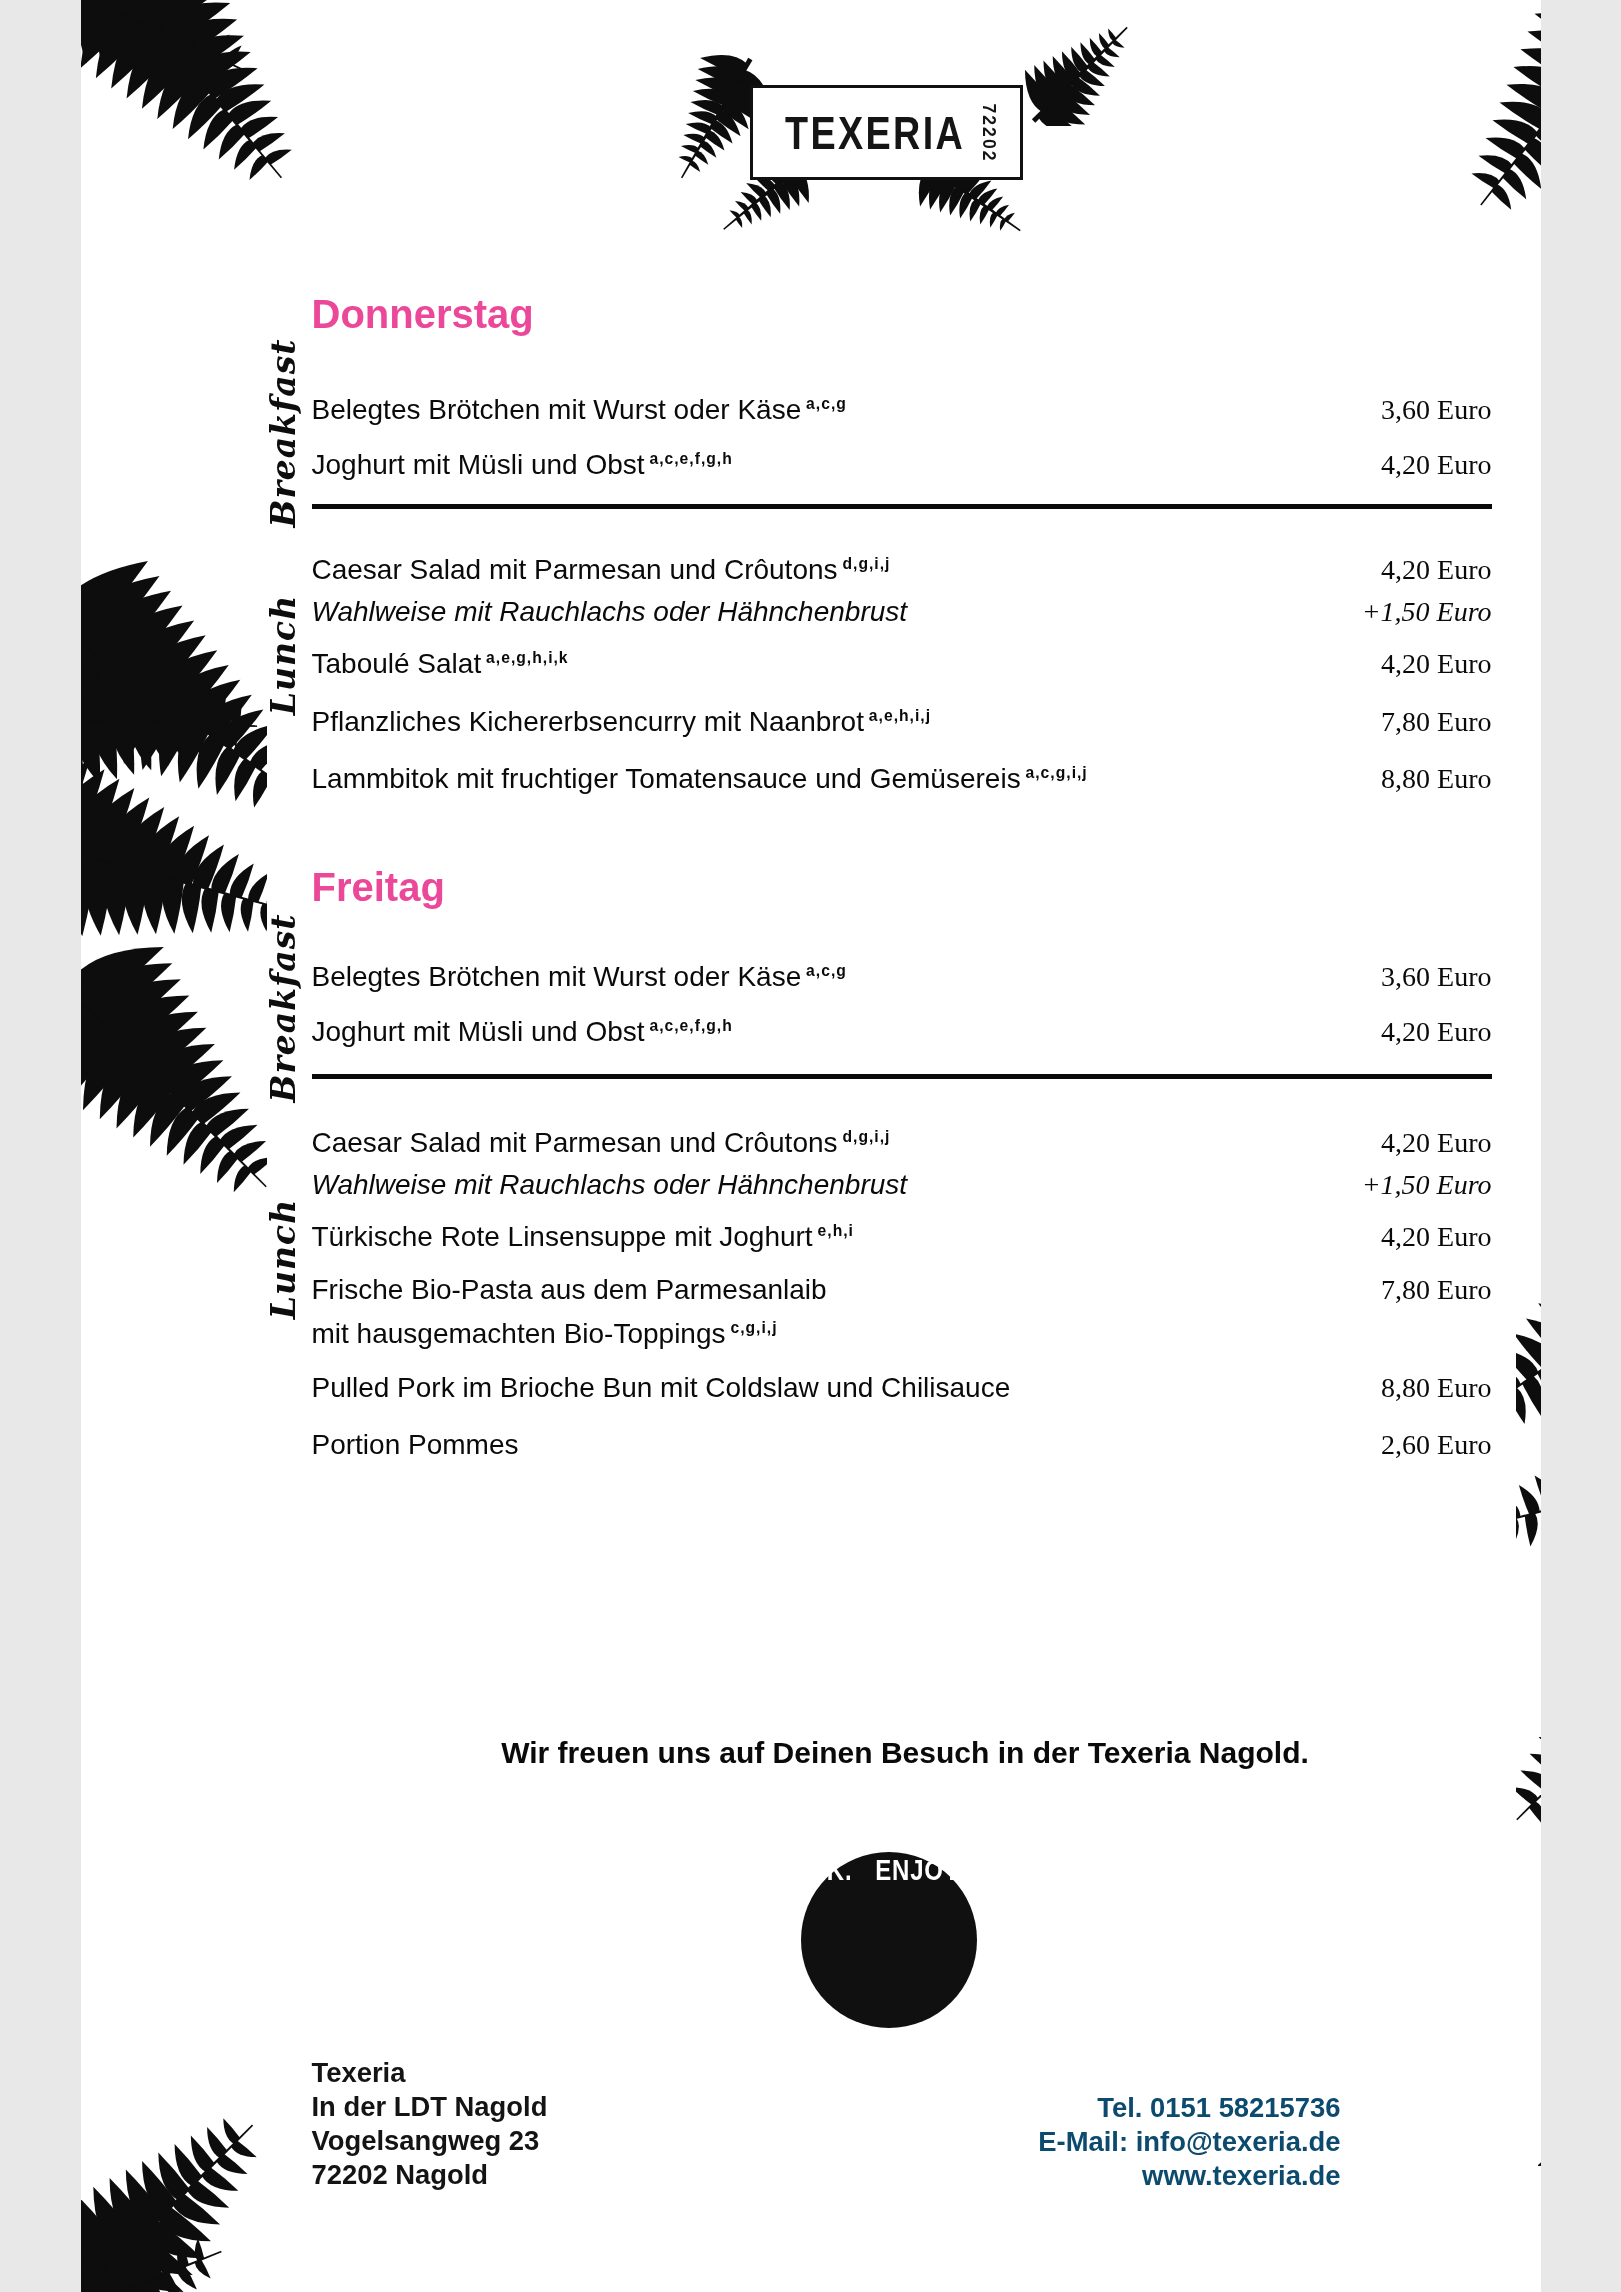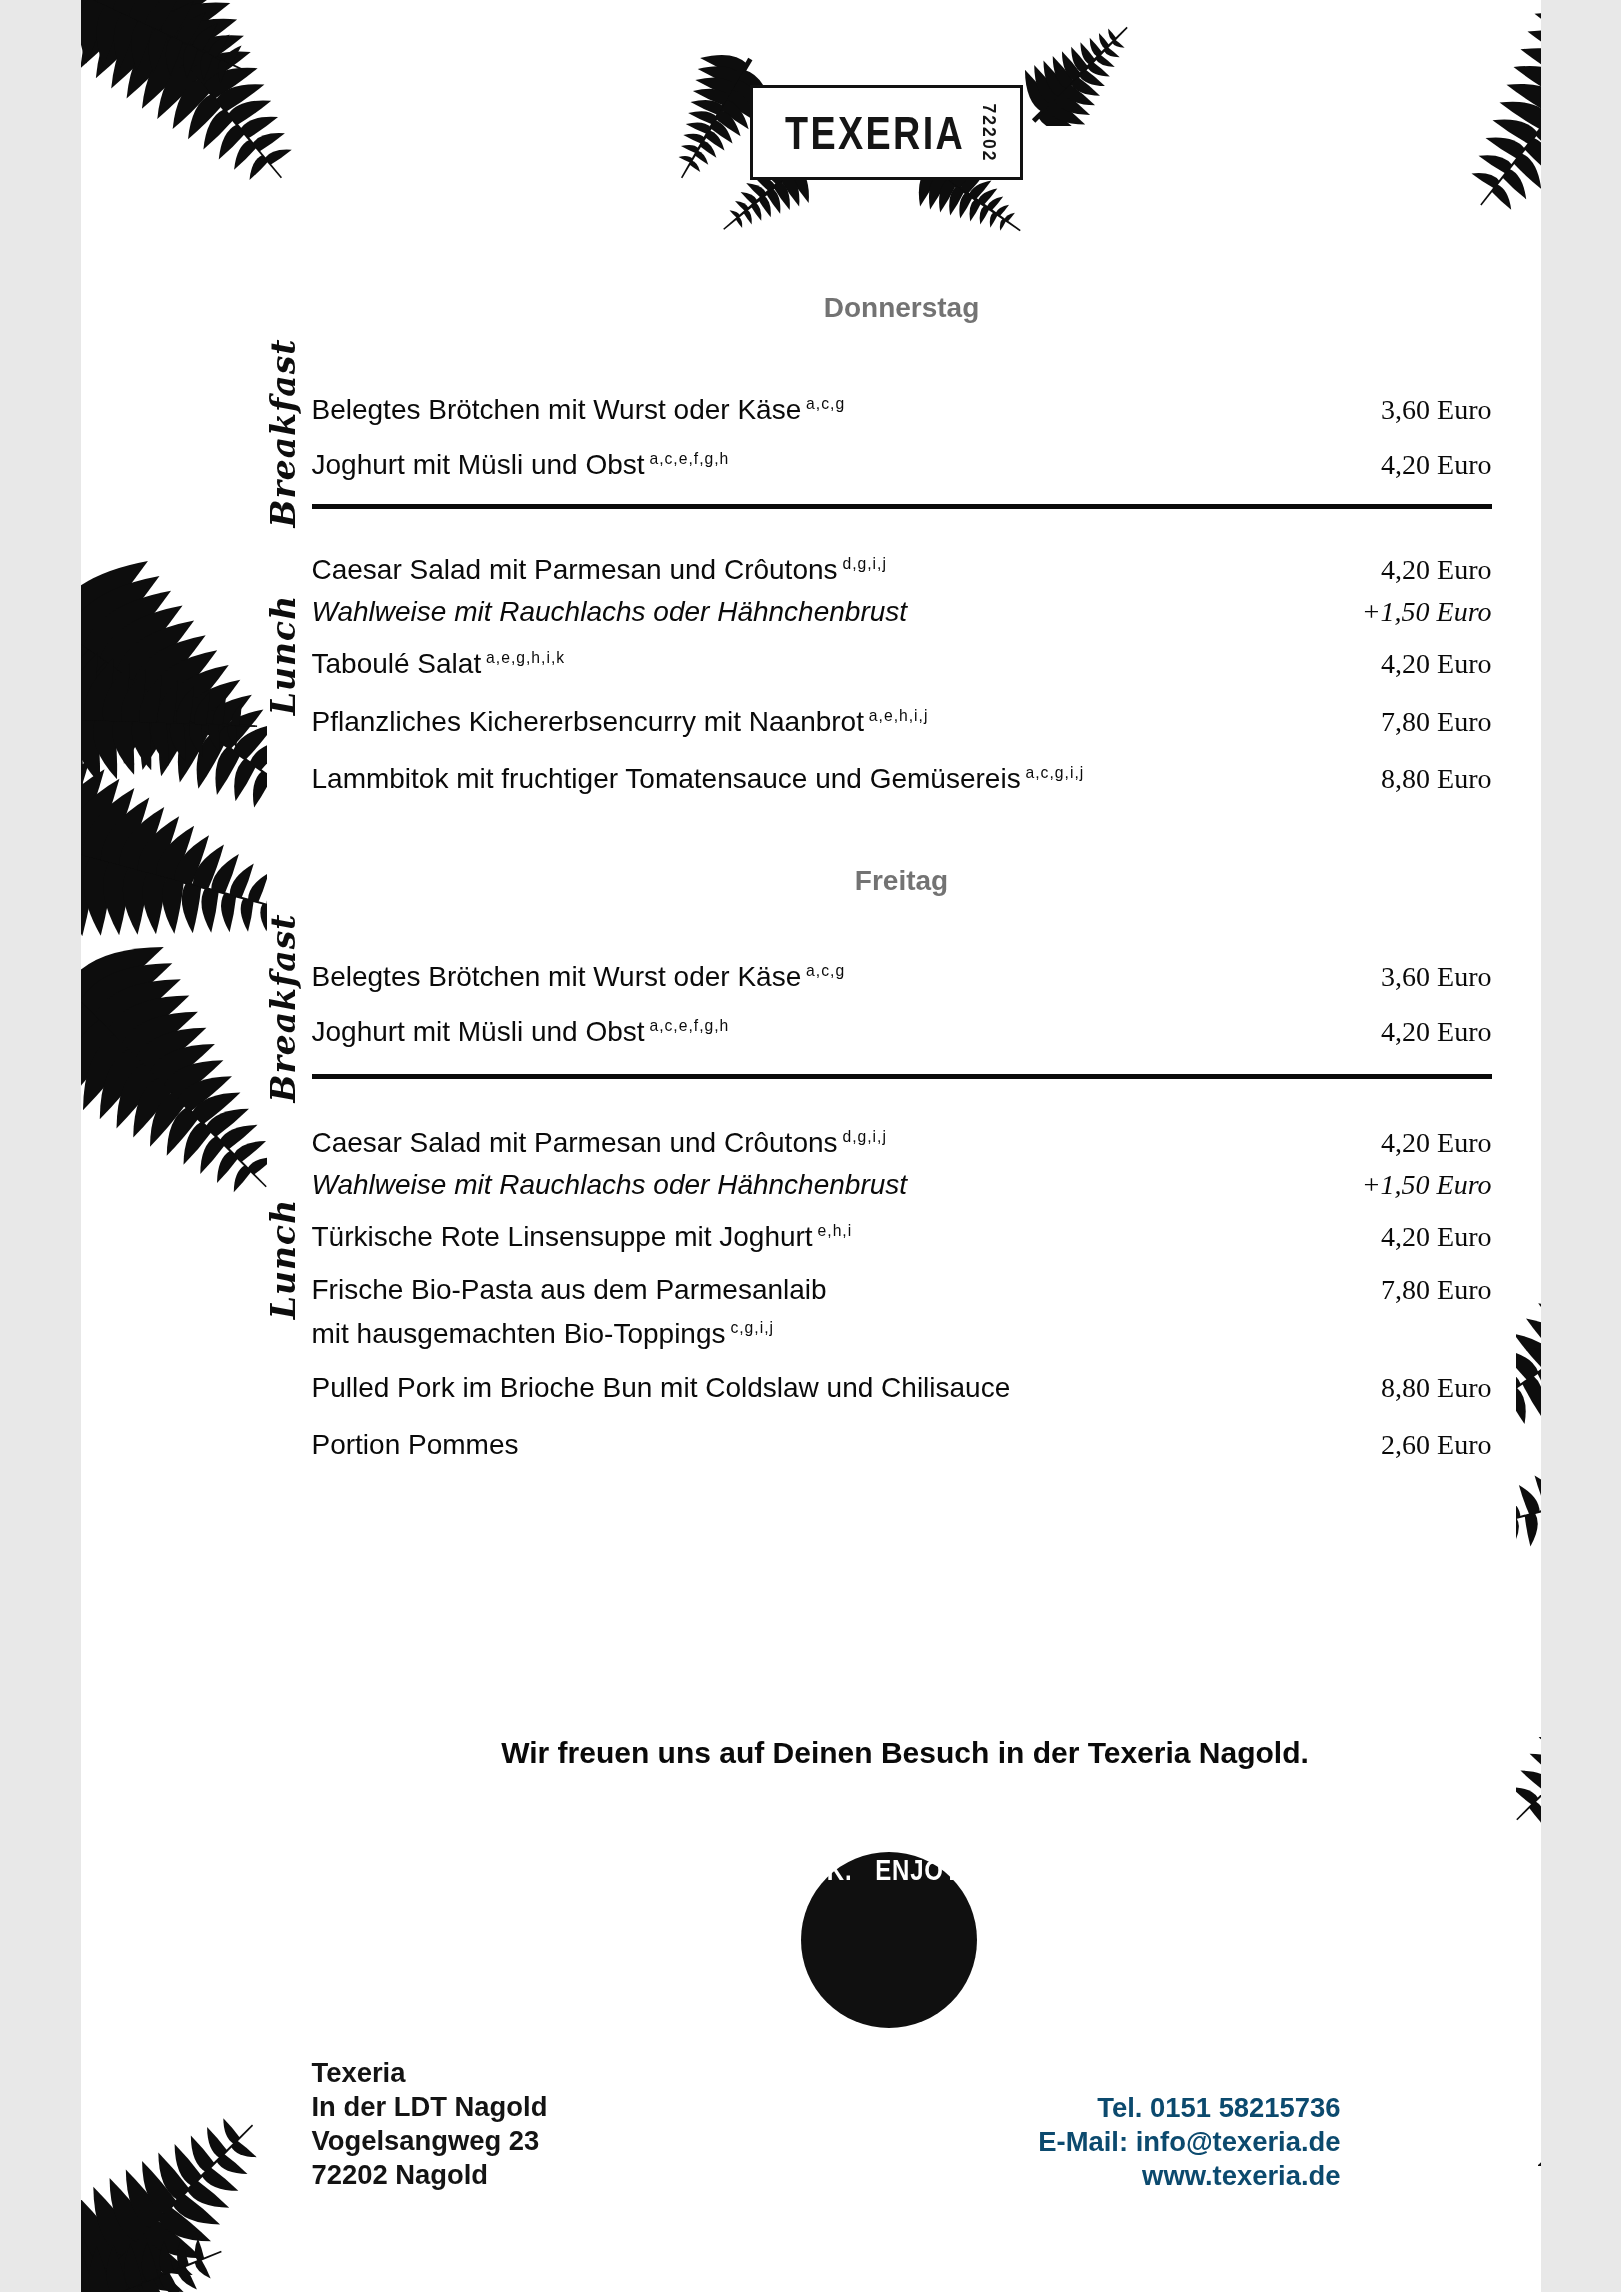--- a/index.html
+++ b/index.html
@@ -6,29 +6,29 @@
   .page{position:relative;width:1460px;height:2293px;background:#ffffff;overflow:hidden;
         font-family:"Liberation Sans",sans-serif;color:#0a0a0a;margin:0 auto;}
   .fern{position:absolute;z-index:1;}
   .fern path{fill:#0d0d0d;}
   .logo-box{position:absolute;left:669px;top:85px;width:267px;height:89px;background:#fff;
             border:3.9px solid #111;z-index:3;display:flex;align-items:center;justify-content:center;}
   .logo-text{font-weight:bold;font-size:46px;letter-spacing:2.9px;transform:scaleX(.82);
              color:#151515;padding-right:25.5px;white-space:nowrap;}
   .logo-zip{position:absolute;right:2px;top:50%;transform:translate(0,-50%) rotate(90deg);
             font-weight:bold;font-size:17.6px;letter-spacing:2px;color:#151515;}
-  .day-title{position:absolute;left:231px;width:1180px;text-align:center;font-size:28px;
-             font-weight:bold;color:#737373;z-index:2;white-space:nowrap;}
+  .day-title{position:absolute;left:231px;width:1180px;font-size:40px;
+             font-weight:bold;color:#ec4899;z-index:2;white-space:nowrap;}
   .vlabel{position:absolute;transform:translate(-50%,-50%) rotate(-90deg);z-index:2;
           font-family:"DejaVu Serif",serif;font-style:italic;font-weight:bold;font-size:33px;
           color:#0d0d0d;white-space:nowrap;letter-spacing:1px;}
   .row{position:absolute;left:231px;width:1180px;display:flex;justify-content:space-between;
        align-items:flex-start;font-size:28px;z-index:2;}
   .row .nm{white-space:nowrap;}
-  .row sup{font-size:15.7px;margin-left:4.9px;letter-spacing:1px;line-height:0;}
+  .row sup{font-size:15.7px;margin-left:4.9px;letter-spacing:1px;line-height:0;font-weight:bold;}
   .row .price{white-space:nowrap;font-family:Liberation Serif, serif;}
   .row.it .nm,.row.it .price{font-style:italic;}
   .sep{position:absolute;left:231px;width:1180px;height:4.9px;background:#0a0a0a;z-index:2;}
   .message{position:absolute;left:0;width:1621px;top:1733px;text-align:center;font-weight:bold;
            font-size:30px;line-height:39px;color:#0a0a0a;z-index:2;padding-left:14px;}
   .badge{position:absolute;left:720px;top:1852px;width:176px;height:176px;border-radius:50%;
          background:#101010;z-index:2;display:flex;flex-direction:row;justify-content:flex-end;}
   .badge div{font-size:30px;font-weight:bold;line-height:36px;color:#fff;text-align:center;
              transform:scaleX(.8);letter-spacing:1px;}
   .footer-left{position:absolute;left:231px;top:2056px;font-size:27.4px;font-weight:bold;

